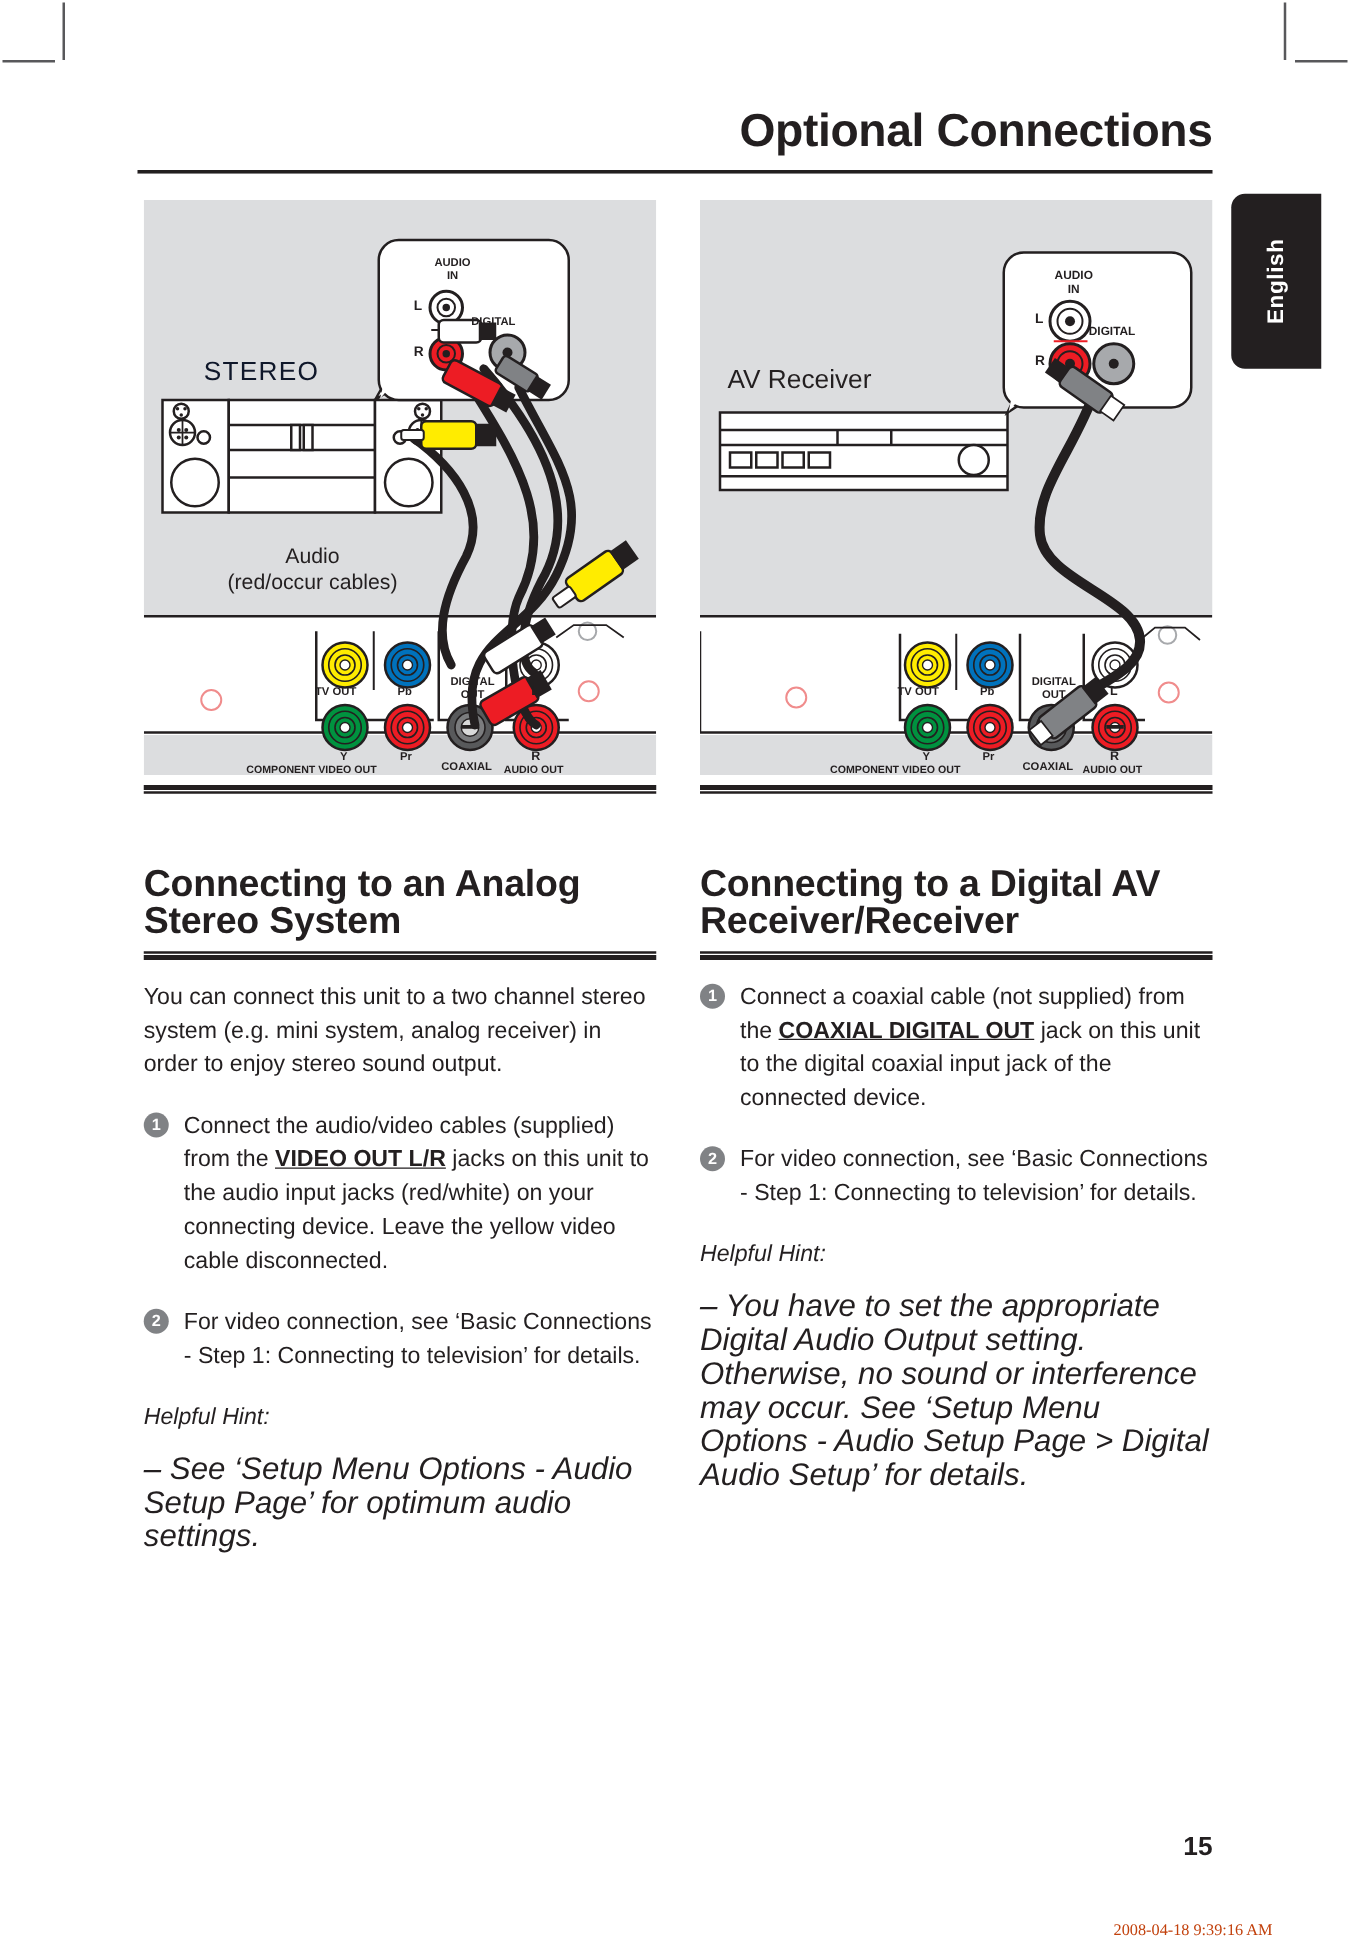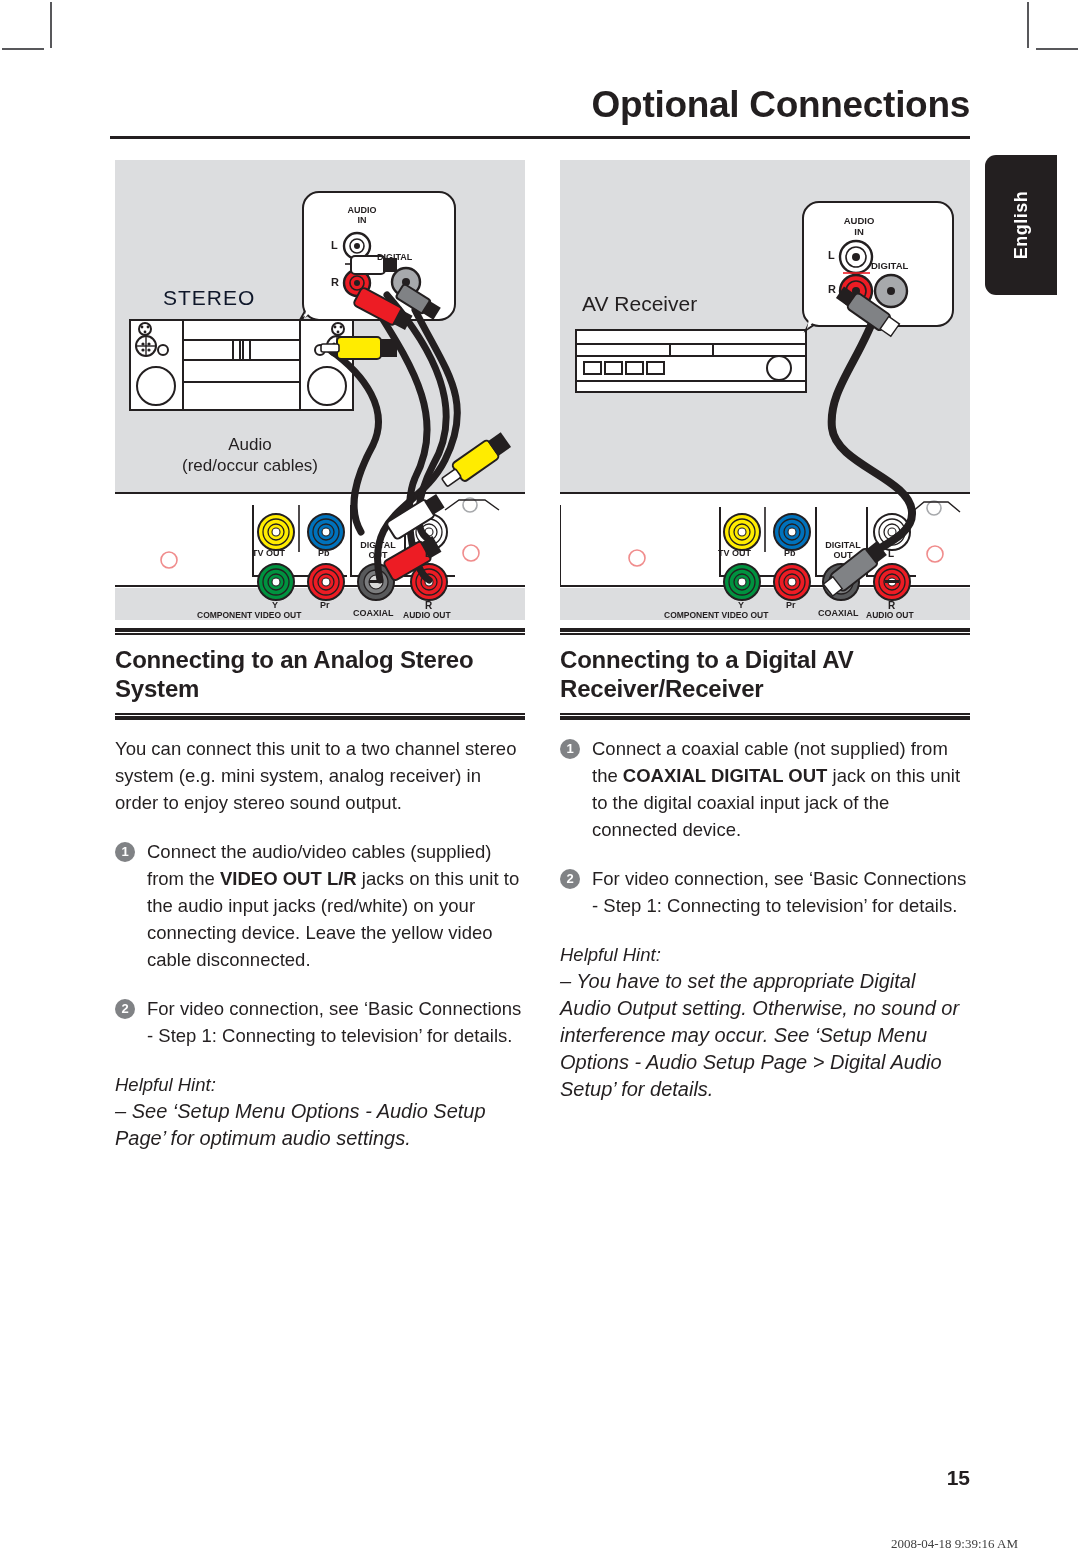--- a/index.html
+++ b/index.html
@@ -53,43 +53,43 @@
   .fig svg{position:absolute;left:0;top:0;}
 
   
   .sec{margin-top:8px;position:relative;}
   .rule-dbl{position:relative;height:7px;}
   .rule-dbl:before{content:"";position:absolute;left:0;right:0;top:0;height:4px;background:#231f20;}
   .rule-dbl:after{content:"";position:absolute;left:0;right:0;top:5px;height:2px;background:#231f20;}
   .rule-dbl.under:before{top:1px;height:2px;}
   .rule-dbl.under:after{top:4px;height:4px;}
   .sec-title{
-    font-size:24px;font-weight:bold;line-height:29px;
-    padding:10px 0 9px 0;letter-spacing:-0.2px;
+    font-size:30px;font-weight:bold;line-height:29px;
+    padding:10px 0 9px 0;letter-spacing:-0.2px;margin-top:48px;
   }
 
   
   .body{margin-top:16px;font-size:18.5px;line-height:27px;}
   .para{margin-bottom:22px;}
   .step{position:relative;padding-left:32px;margin-bottom:22px;}
   .bullet{
     position:absolute;left:0;top:4px;width:20px;height:20px;border-radius:50%;
     background:#808285;color:#ffffff;font-size:13px;font-weight:bold;
     text-align:center;line-height:20px;
   }
-  b{font-weight:bold;}
+  b{font-weight:bold;text-decoration:underline;}
   .hint-title{font-style:italic;font-size:18.5px;line-height:27px;}
-  .hint-body{font-style:italic;font-size:20px;line-height:27px;}
+  .hint-body{font-style:italic;font-size:25px;line-height:27px;margin-top:16px;}
 
   
   #folio{position:absolute;right:110px;top:1466px;font-size:21px;font-weight:bold;color:#231f20;}
   #file-name{position:absolute;left:62px;top:1536px;font-size:13px;
       font-family:"Liberation Serif","DejaVu Serif",serif;color:#3b3b3b;margin-top:44px;}
   #file-stamp{position:absolute;right:62px;top:1536px;font-size:13px;
-      font-family:"Liberation Serif","DejaVu Serif",serif;color:#404040;}
+      font-family:"Liberation Serif","DejaVu Serif",serif;color:#c2410c;}
 </style>
 </head>
 <body>
 
 <div class="crop crop-v" style="left:50px;top:2px;"></div>
 <div class="crop crop-h" style="left:2px;top:48px;"></div>
 <div class="crop crop-v" style="left:1027px;top:2px;"></div>
 <div class="crop crop-h" style="left:1036px;top:48px;"></div>
 
 <div id="page-title">Optional Connections</div>

